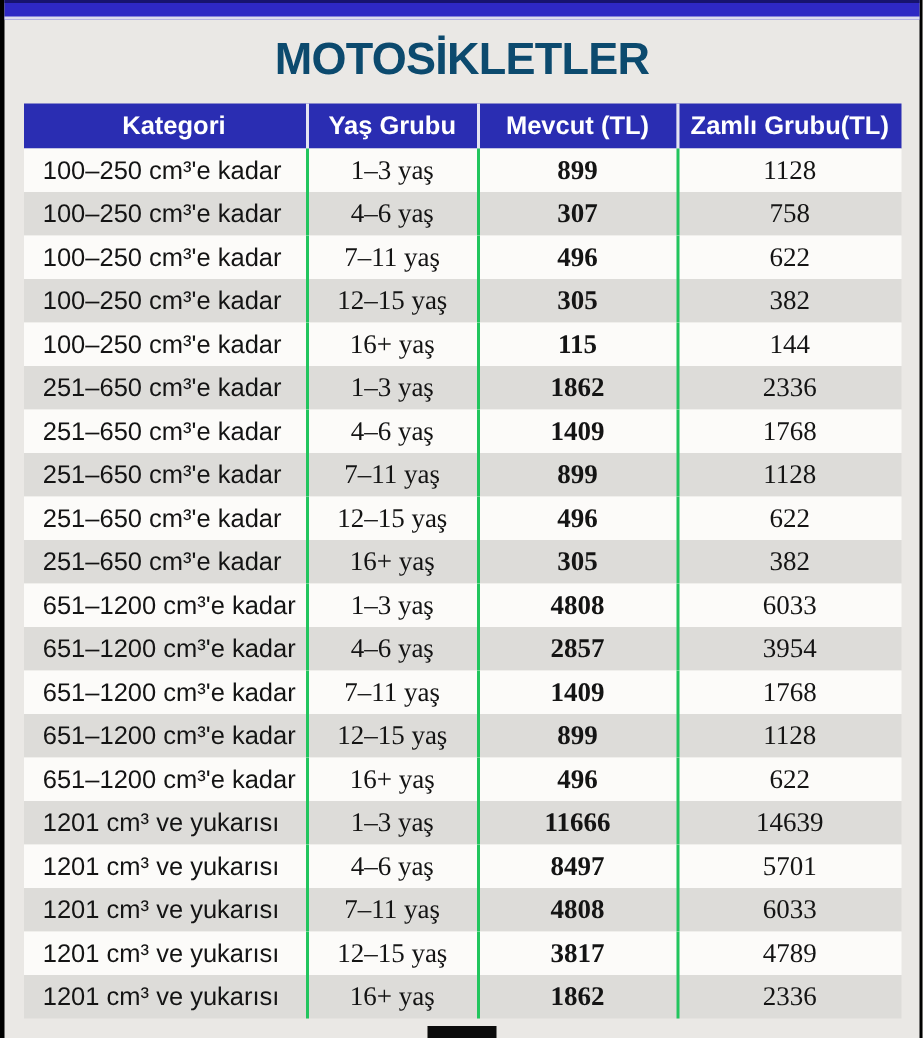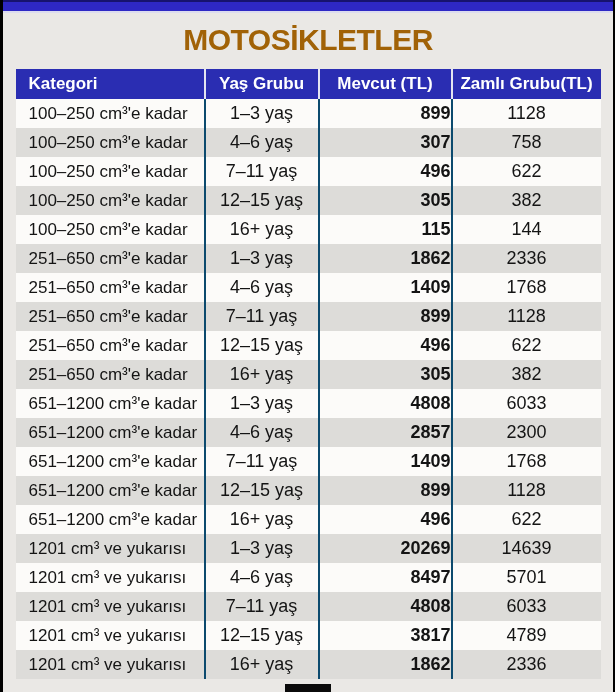--- a/index.html
+++ b/index.html
@@ -22,57 +22,57 @@
     border-bottom: 2px solid #dcdcee;
     box-sizing: border-box;
   }
   .title {
     margin: 10px 0 0 0;
     text-align: center;
     font-size: 30px;
     line-height: 34px;
     font-weight: 900;
     letter-spacing: -0.5px;
-    color: #a16207;
+    color: #0c4a6e;
   }
   table.price-table {
     width: 585px;
     margin: 12px auto 0 auto;
     border-collapse: separate;
     border-spacing: 0;
     table-layout: fixed;
   }
   col.c-kategori { width: 188px; }
   col.c-yas      { width: 114px; }
   col.c-mevcut   { width: 133px; }
   col.c-zamli    { width: 150px; }
   thead th {
     background: var(--header-bg, #2a2db2);
     color: #ffffff;
     font-weight: 700;
     font-size: 17px;
     height: 30px;
     padding: 0;
   }
-  thead th.h-kategori { text-align: left; padding-left: 13px; }
+  thead th.h-kategori { text-align: center; padding-left: 13px; }
   thead th + th { border-left: 2px solid #e4e4f1; }
   tbody td {
     height: 29px;
     padding: 0;
     font-size: 18px;
     color: #141414;
     text-align: center;
     white-space: nowrap;
     overflow: hidden;
   }
-  tbody td + td { border-left: 2px solid #0c4a6e; }
+  tbody td + td { border-left: 2px solid #22c55e; font-family: Liberation Serif, serif; }
   tbody tr.odd td  { background: var(--row, #fcfbf9); }
   tbody tr.even td { background: var(--row-alt, #dddcd9); }
   td.cell-kategori { text-align: left; padding-left: 13px; font-size: 17px; }
-  td.cell-mevcut   { font-weight: 700; text-align: right; }
+  td.cell-mevcut   { font-weight: 700; }
   .bottom-tab {
     position: absolute;
     bottom: 0; left: 50%;
     transform: translateX(-50%);
     width: 46px; height: 8px;
     background: #0b0b0b;
   }
 </style>
 </head>
 <body>
@@ -161,21 +161,21 @@
         <tr class="odd">
     <td class="cell-kategori">651–1200 cm³'e kadar</td>
     <td class="cell-yas">1–3 yaş</td>
     <td class="cell-mevcut">4808</td>
     <td class="cell-zamli">6033</td>
   </tr>
         <tr class="even">
     <td class="cell-kategori">651–1200 cm³'e kadar</td>
     <td class="cell-yas">4–6 yaş</td>
     <td class="cell-mevcut">2857</td>
-    <td class="cell-zamli">2300</td>
+    <td class="cell-zamli">3954</td>
   </tr>
         <tr class="odd">
     <td class="cell-kategori">651–1200 cm³'e kadar</td>
     <td class="cell-yas">7–11 yaş</td>
     <td class="cell-mevcut">1409</td>
     <td class="cell-zamli">1768</td>
   </tr>
         <tr class="even">
     <td class="cell-kategori">651–1200 cm³'e kadar</td>
     <td class="cell-yas">12–15 yaş</td>
@@ -184,21 +184,21 @@
   </tr>
         <tr class="odd">
     <td class="cell-kategori">651–1200 cm³'e kadar</td>
     <td class="cell-yas">16+ yaş</td>
     <td class="cell-mevcut">496</td>
     <td class="cell-zamli">622</td>
   </tr>
         <tr class="even">
     <td class="cell-kategori">1201 cm³ ve yukarısı</td>
     <td class="cell-yas">1–3 yaş</td>
-    <td class="cell-mevcut">20269</td>
+    <td class="cell-mevcut">11666</td>
     <td class="cell-zamli">14639</td>
   </tr>
         <tr class="odd">
     <td class="cell-kategori">1201 cm³ ve yukarısı</td>
     <td class="cell-yas">4–6 yaş</td>
     <td class="cell-mevcut">8497</td>
     <td class="cell-zamli">5701</td>
   </tr>
         <tr class="even">
     <td class="cell-kategori">1201 cm³ ve yukarısı</td>

